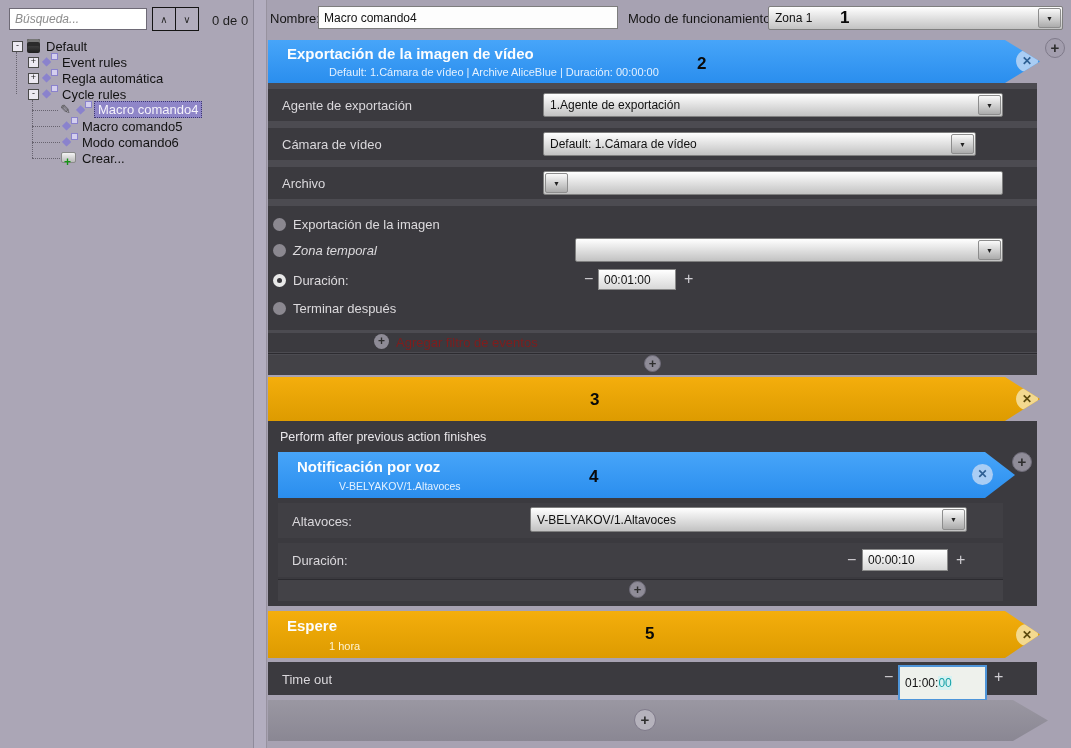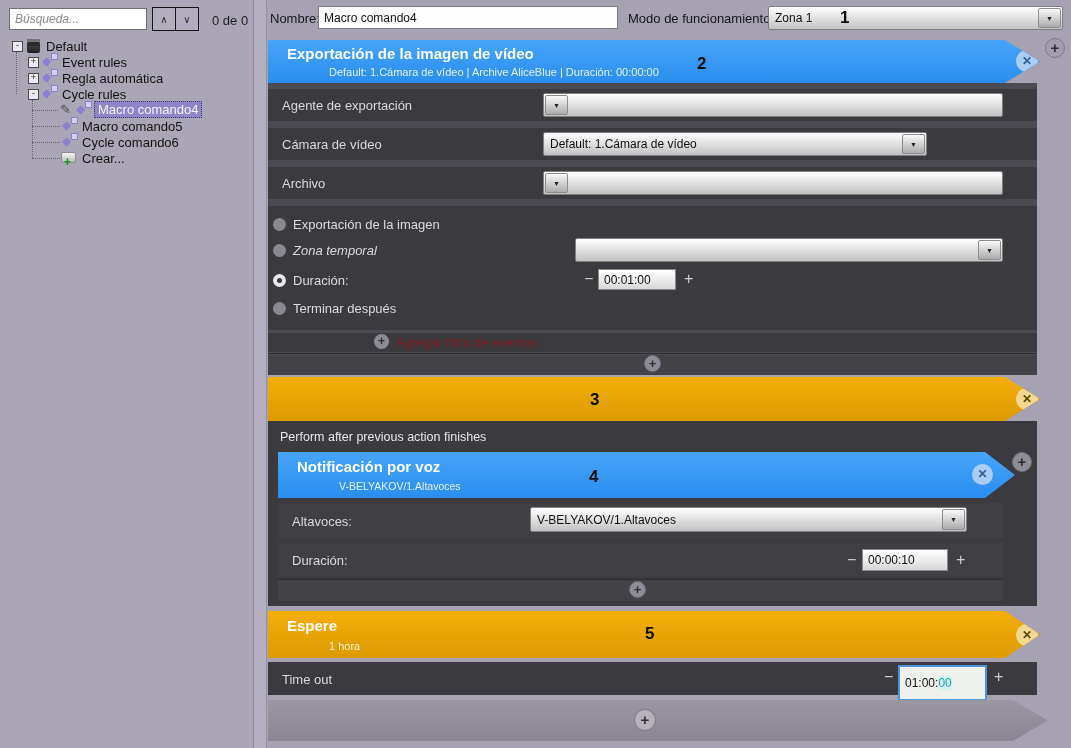--- a/index.html
+++ b/index.html
@@ -145,21 +145,21 @@
     <span class="icon-pencil" style="left:60px;">✎</span>
     <span class="icon-rule" style="left:76px;">◆</span>
     <span class="tlabel sel" style="left:94px;">Macro comando4</span>
   </div>
   <div class="trow" style="top:118px;">
     <span class="icon-rule" style="left:62px;">◆</span>
     <span class="tlabel" style="left:82px;">Macro comando5</span>
   </div>
   <div class="trow" style="top:134px;">
     <span class="icon-rule" style="left:62px;">◆</span>
-    <span class="tlabel" style="left:82px;">Cycle comando6</span>
+    <span class="tlabel" style="left:82px;">Modo comando6</span>
   </div>
   <div class="trow" style="top:150px;">
     <span class="icon-create-box" style="left:61px;"></span>
     <span class="icon-create-plus" style="left:64px;">+</span>
     <span class="tlabel" style="left:82px;">Crear...</span>
   </div>
 </div>
 <div class="divider"></div>
 
 <span class="lbl" style="left:270px;top:11px;">Nombre:</span>
@@ -178,27 +178,28 @@
 </div>
 <div class="pluscirc" style="left:1045px;top:38px;">+</div>
 <div class="ann" style="left:697px;top:54px;">2</div>
 
 <div class="dblock" style="top:83px;height:292px;"></div>
 
 <div class="drow" style="top:89px;height:32px;">
   <span class="rlabel">Agente de exportación</span>
 </div>
 <div class="combo" style="left:543px;top:93px;width:460px;height:24px;">
+  <div class="ctxt">1.Agente de exportación</div>
   <div class="cdd">▼</div>
 </div>
 
 <div class="drow" style="top:128px;height:32px;">
   <span class="rlabel">Cámara de vídeo</span>
 </div>
-<div class="combo" style="left:543px;top:132px;width:384px;height:24px;">
+<div class="combo" style="left:543px;top:132px;width:433px;height:24px;">
   <div class="ctxt">Default: 1.Cámara de vídeo</div>
   <div class="cdd">▼</div>
 </div>
 
 <div class="drow" style="top:167px;height:32px;">
   <span class="rlabel">Archivo</span>
 </div>
 <div class="combo" style="left:543px;top:171px;width:460px;height:24px;">
   <div class="cdd">▼</div>
 </div>

